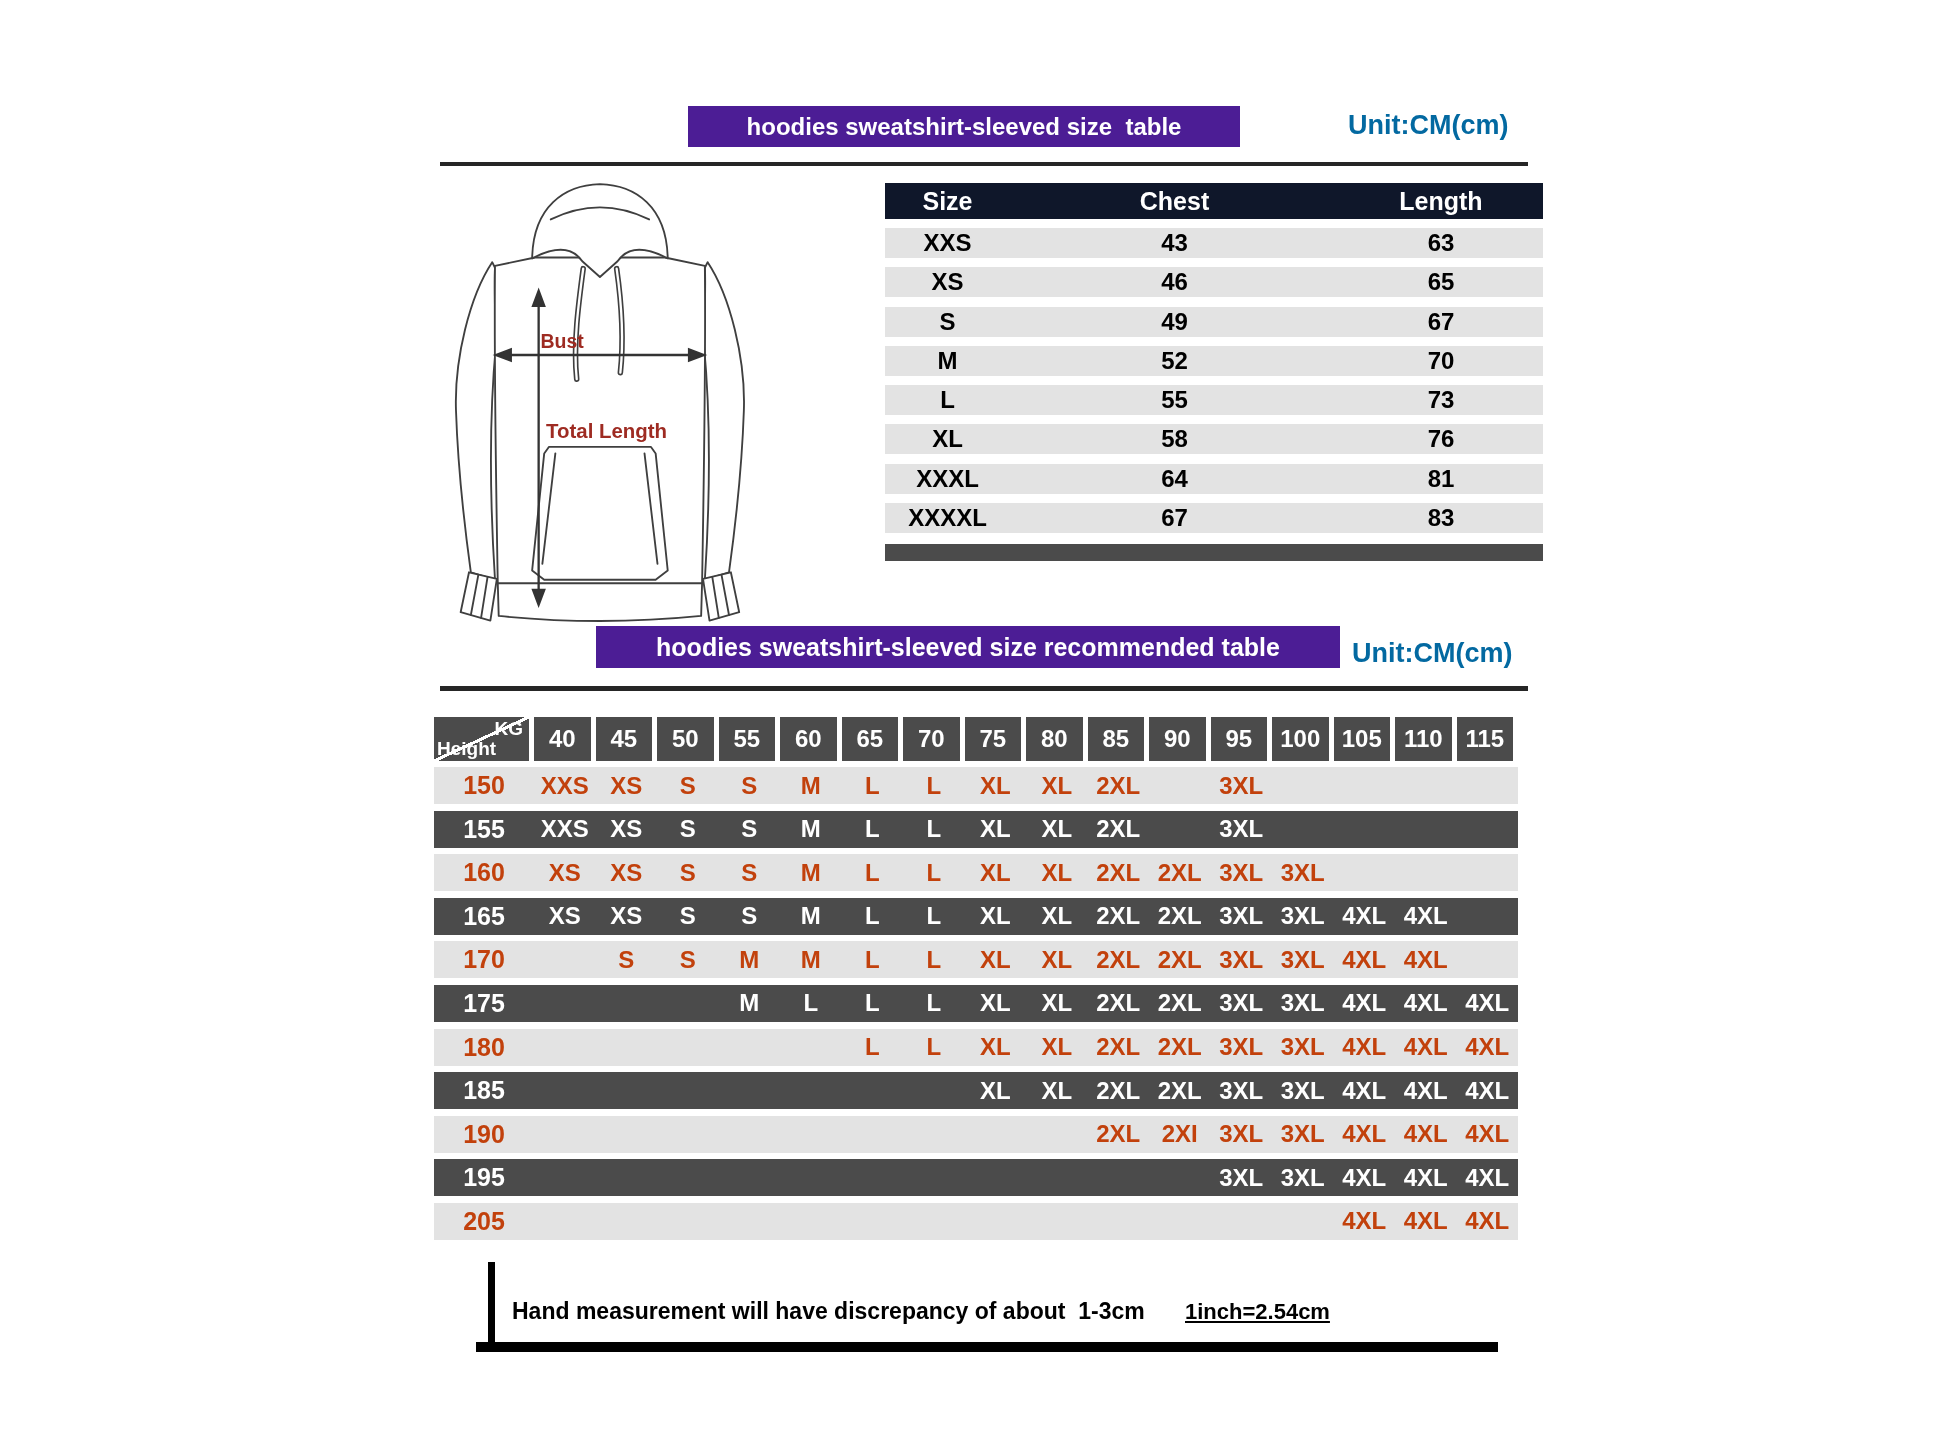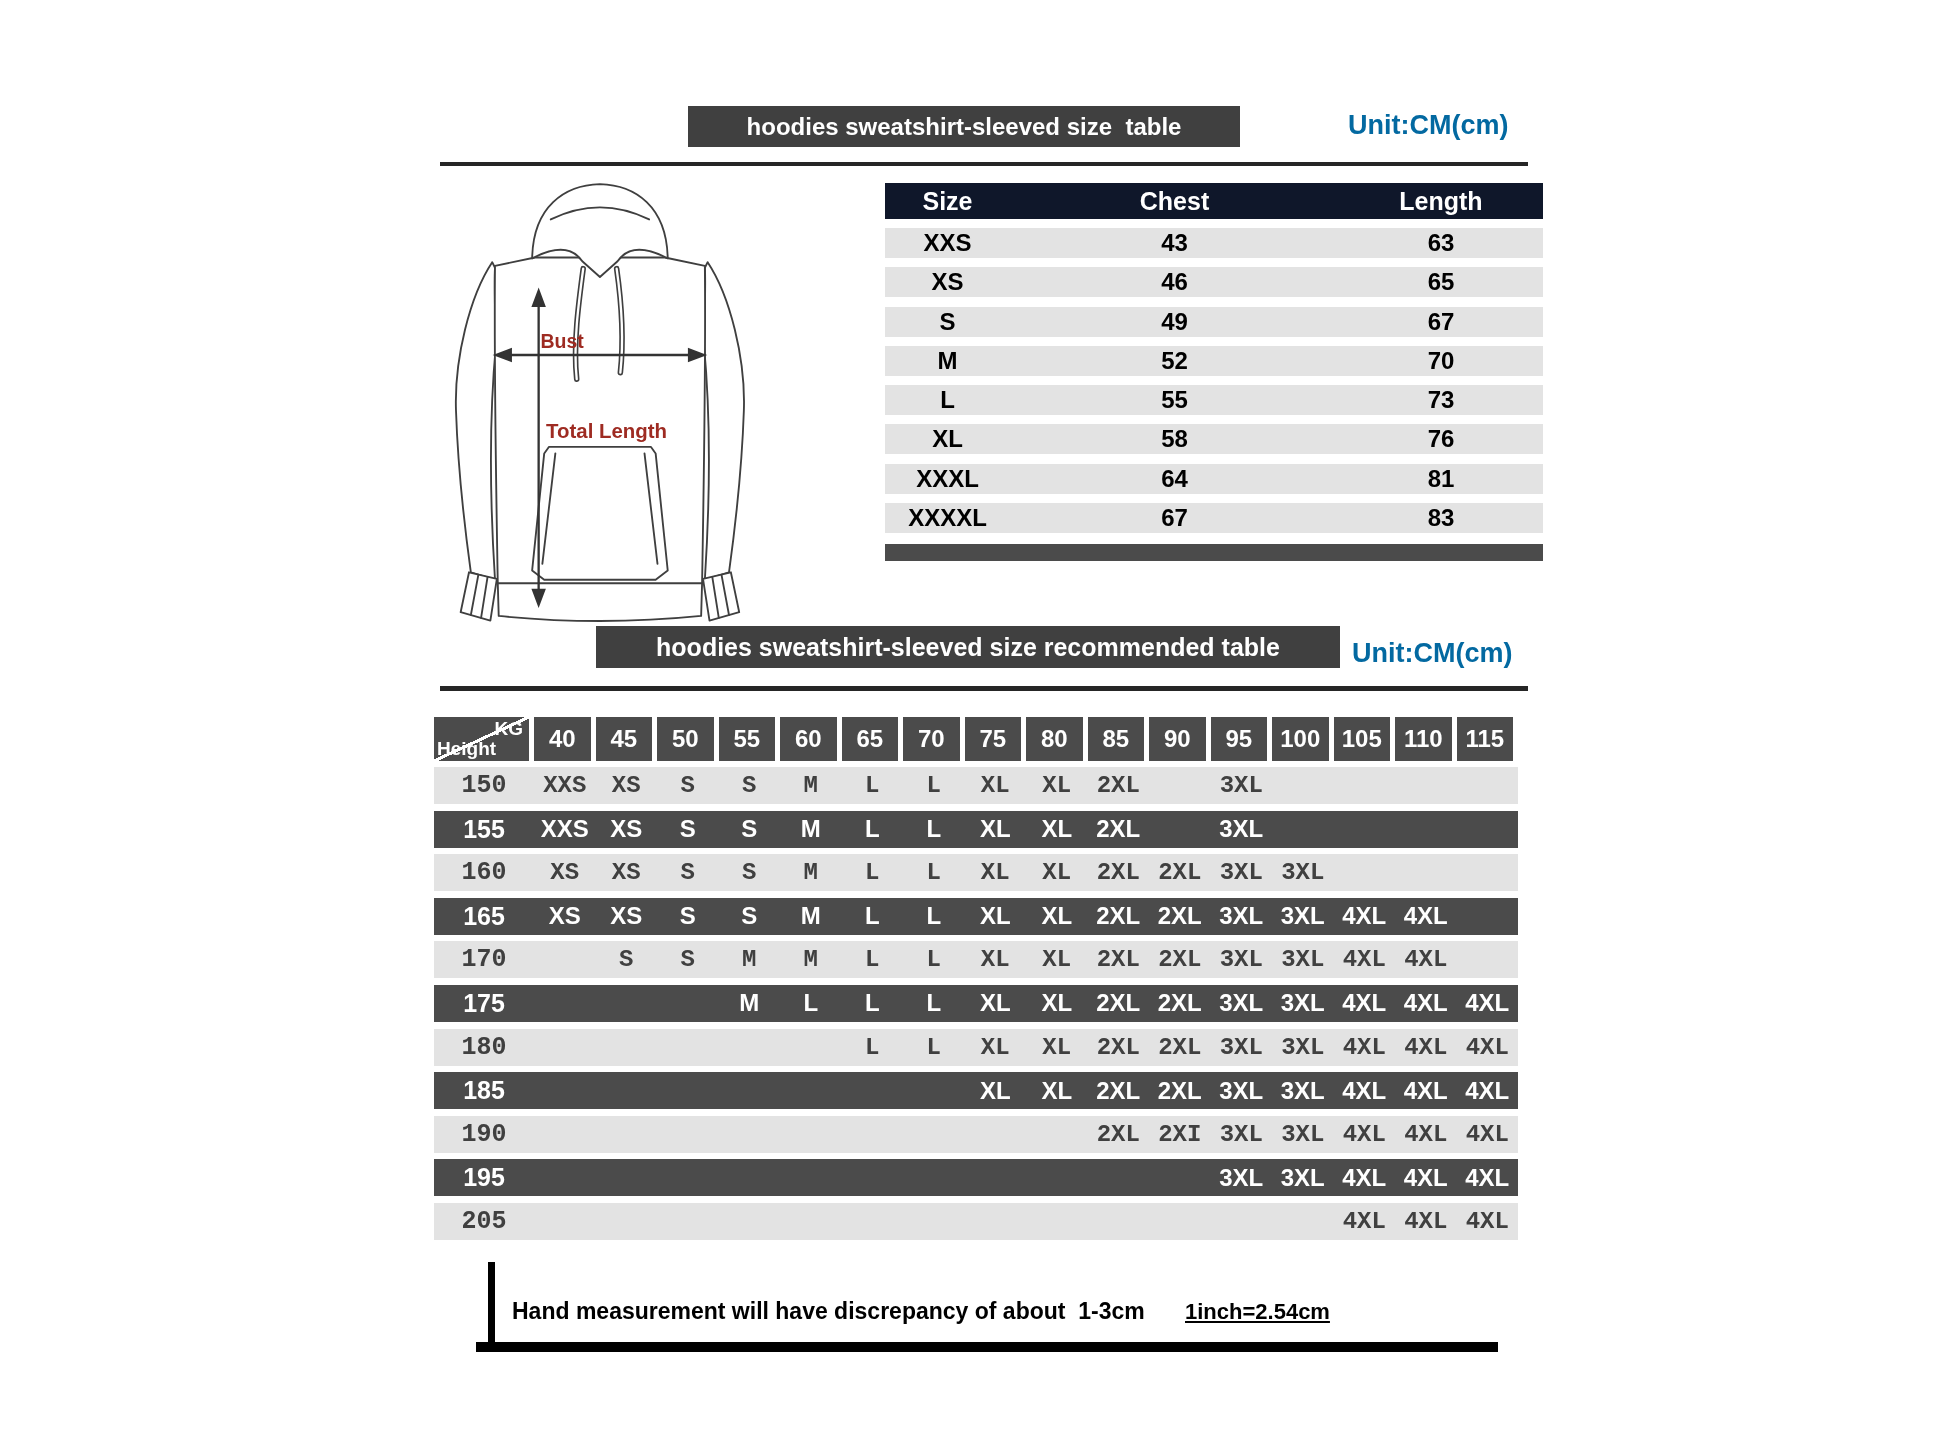--- a/index.html
+++ b/index.html
@@ -1,18 +1,18 @@
 <!DOCTYPE html>
 <html><head>
 <meta charset="utf-8">
 <style>
   html,body{margin:0;padding:0;background:#fff;}
   .canvas{position:relative;width:1946px;height:1442px;background:#ffffff;overflow:hidden;
           font-family:"Liberation Sans",sans-serif;font-weight:bold;color:#000;}
-  .bar{position:absolute;background:#404040;color:#fff;display:flex;align-items:center;justify-content:center;}
+  .bar{position:absolute;background:#4c1d95;color:#fff;display:flex;align-items:center;justify-content:center;}
   .bar span{white-space:pre;}
   .title-bar1{left:688px;top:106px;width:552px;height:41px;font-size:24px;}
   .title-bar2{left:596px;top:626px;width:744px;height:42px;font-size:25px;}
   .unit{position:absolute;color:#0369a1;font-size:27px;white-space:pre;}
   .unit1{left:1348px;top:110px;}
   .unit2{left:1352px;top:638px;}
   .rule{position:absolute;background:#262626;}
   .rule1{left:440px;top:162px;width:1088px;height:4px;}
   .rule2{left:440px;top:686px;width:1088px;height:5px;}
 
@@ -33,21 +33,21 @@
              background-image:linear-gradient(to bottom right,
                transparent calc(50% - 1.5px),#fff calc(50% - 1.5px),
                #fff calc(50% + 1.5px),transparent calc(50% + 1.5px));}
   .rt-corner .kg{position:absolute;top:1px;right:6px;color:#fff;font-size:19px;}
   .rt-corner .ht{position:absolute;bottom:1px;left:3px;color:#fff;font-size:19px;}
   .rt-hcell{width:56.5px;height:44px;margin-right:5px;background:#4b4b4b;color:#fff;
             display:flex;align-items:center;justify-content:center;font-size:24px;}
   .rt-rows{position:absolute;left:434px;top:767px;}
   .rt-row{display:grid;grid-template-columns:100px repeat(16,61.5px);width:1084px;height:37px;
           margin-bottom:6.6px;align-items:center;}
-  .rt-row.light{background:#e3e3e3;color:#404040;font-family:Liberation Mono, monospace;}
+  .rt-row.light{background:#e3e3e3;color:#c2410c;}
   .rt-row.dark{background:#4b4b4b;color:#fff;}
   .rt-height{text-align:center;font-size:25px;}
   .rt-cell{text-align:center;font-size:24px;}
 
   
   .hoodie{position:absolute;left:442px;top:173px;width:353px;height:455px;}
   .red-label{fill:#9e2b22;font-weight:bold;font-family:"Liberation Sans",sans-serif;}
 
   
   .note-bar-v{position:absolute;left:488px;top:1262px;width:7px;height:89px;background:#000;}

